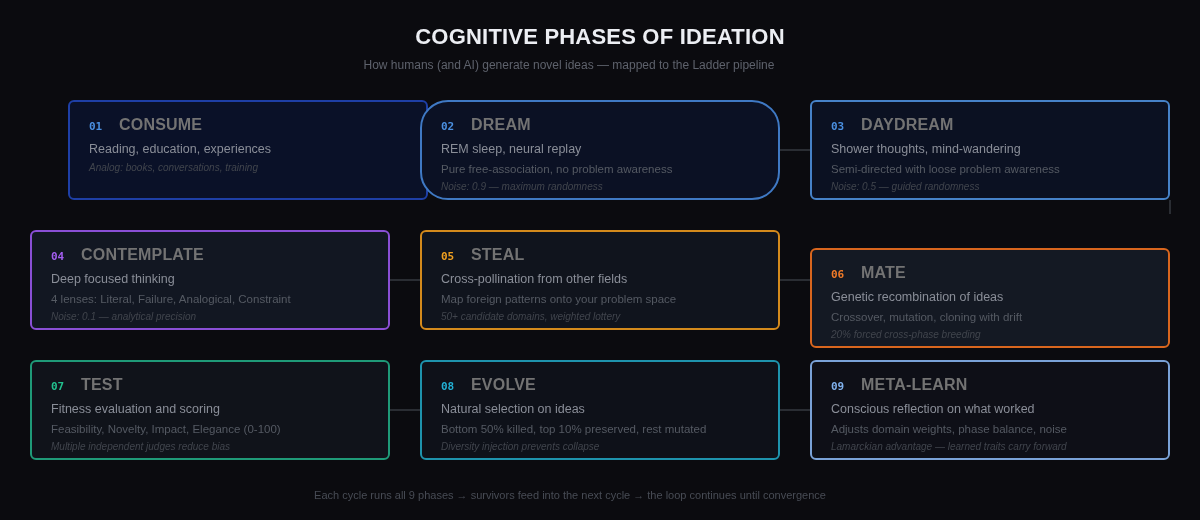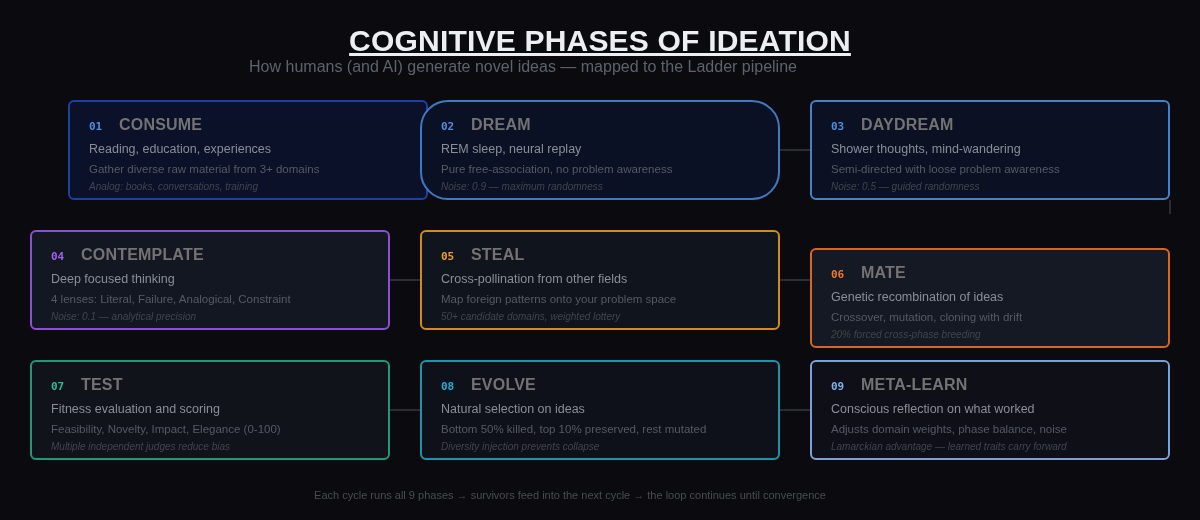--- a/index.html
+++ b/index.html
@@ -6,26 +6,26 @@
     body {
       width: 1200px; height: 520px;
       background: #0b0b0f;
       font-family: "Liberation Sans", sans-serif;
       position: relative;
       overflow: hidden;
       color: #e6e8ee;
     }
     .title {
       position: absolute; top: 24px; left: 0; width: 1200px;
-      text-align: center; font-size: 30px; font-weight: 700;
-      letter-spacing: 0.2px; color: #eceef3; text-decoration: underline;
+      text-align: center; font-size: 22px; font-weight: 700;
+      letter-spacing: 0.2px; color: #eceef3;
     }
     .subtitle {
       position: absolute; top: 58px; left: 0; width: 1046px;
-      text-align: center; font-size: 16px; color: #5e626c;
+      text-align: center; font-size: 12px; color: #5e626c; padding-left: 46px;
     }
     .footer {
       position: absolute; top: 489px; left: 0; width: 1140px;
       text-align: center; font-size: 11px; color: #484c55;
     }
     .connector-h {
       position: absolute; height: 2px; background: #2a2d33;
     }
     .connector-v {
       position: absolute; width: 2px; background: #2a2d33;
@@ -70,21 +70,20 @@
 <div class="connector-h" style="left:780px; top:279px; width:30px;"></div>
 <div class="connector-h" style="left:390px; top:409px; width:30px;"></div>
 <div class="connector-h" style="left:780px; top:409px; width:30px;"></div>
 
 <div class="card" style="left: 30px; top: 100px; border-color: rgb(30, 63, 166); background: rgb(10, 17, 40); margin-left: 38px;">
   <div class="card-head">
       <span class="card-num" style="color: rgb(74, 143, 224);">01</span>
       <span class="card-name">CONSUME</span>
     </div>
   <div class="card-line1">Reading, education, experiences</div>
-  <div class="card-line2">Gather diverse raw material from 3+ domains</div>
   <div class="card-line3">Analog: books, conversations, training</div>
 </div>
 <div class="card" style="left: 420px; top: 100px; border-color: rgb(63, 121, 196); background: rgb(11, 17, 36); border-radius: 28px;">
   <div class="card-head">
       <span class="card-num" style="color: rgb(74, 143, 224);">02</span>
       <span class="card-name">DREAM</span>
     </div>
   <div class="card-line1">REM sleep, neural replay</div>
   <div class="card-line2">Pure free-association, no problem awareness</div>
   <div class="card-line3">Noise: 0.9 — maximum randomness</div>

